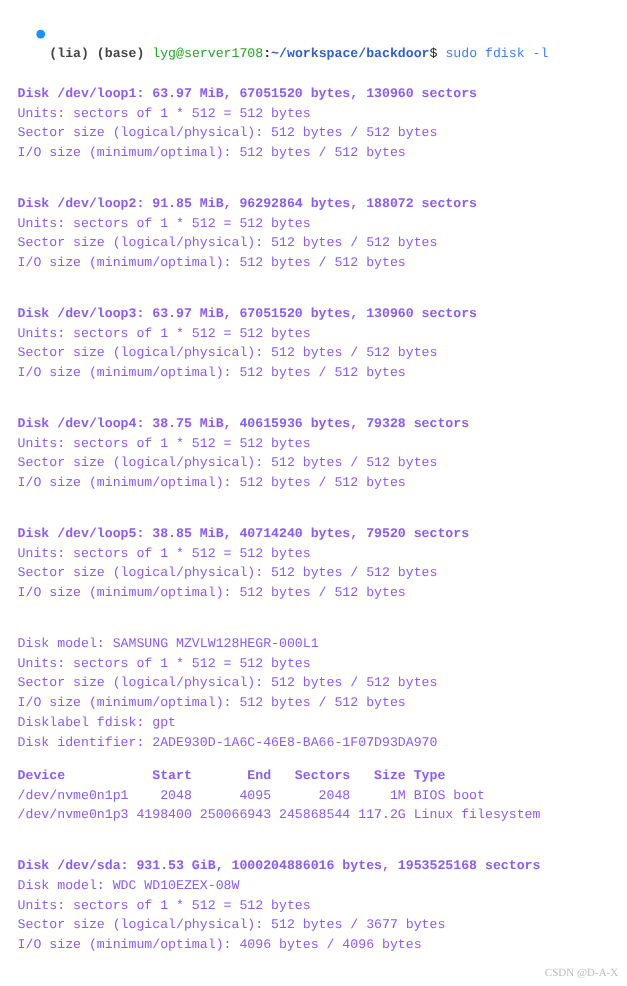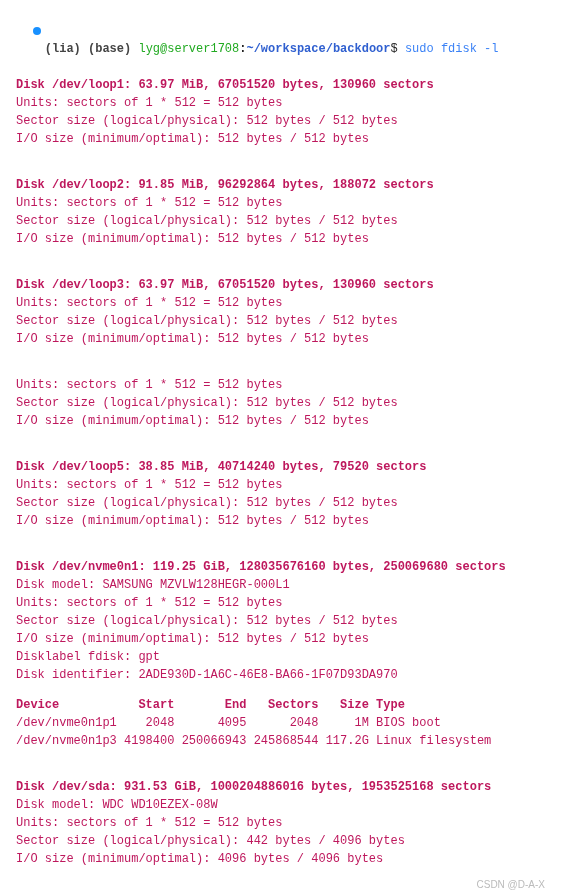--- a/index.html
+++ b/index.html
@@ -49,41 +49,41 @@
       text-align: center;
     }
     .dollar {
       color: #222;
     }
     .cmd {
       color: #3b82f6;
     }
     .output-line {
       white-space: pre;
-      color: #be185d;
+      color: #8b5cf6;
     }
     .bold {
       font-weight: bold;
     }
     .block {
       margin-top: 28px;
     }
     .block.first {
       margin-top: 0;
     }
     .block.partitions {
       margin-top: 12px;
     }
     .watermark {
       position: fixed;
       bottom: 4px;
-      right: 25px;
+      right: 8px;
       font-size: 10px;
       color: #bbb;
-      font-family: Liberation Sans, sans-serif;
+      font-family: Liberation Serif, serif;
     }
   </style>
 </head>
 <body>
 
 <div class="terminal">
 
   <div class="prompt-line">
     <span class="bullet"></span>
     <span class="env">(lia) (base) </span><span class="user-host">lyg@server1708</span><span class="colon">:</span><span class="path">~/workspace/backdoor</span><span class="dollar">$ </span><span class="cmd">sudo fdisk -l</span>
@@ -104,52 +104,52 @@
   </div>
 
   <div class="block">
     <div class="output-line bold">Disk /dev/loop3: 63.97 MiB, 67051520 bytes, 130960 sectors</div>
     <div class="output-line">Units: sectors of 1 * 512 = 512 bytes</div>
     <div class="output-line">Sector size (logical/physical): 512 bytes / 512 bytes</div>
     <div class="output-line">I/O size (minimum/optimal): 512 bytes / 512 bytes</div>
   </div>
 
   <div class="block">
+    <div class="output-line bold">Disk /dev/loop4: 38.75 MiB, 40615936 bytes, 79328 sectors</div>
     <div class="output-line">Units: sectors of 1 * 512 = 512 bytes</div>
     <div class="output-line">Sector size (logical/physical): 512 bytes / 512 bytes</div>
     <div class="output-line">I/O size (minimum/optimal): 512 bytes / 512 bytes</div>
   </div>
 
   <div class="block">
     <div class="output-line bold">Disk /dev/loop5: 38.85 MiB, 40714240 bytes, 79520 sectors</div>
     <div class="output-line">Units: sectors of 1 * 512 = 512 bytes</div>
     <div class="output-line">Sector size (logical/physical): 512 bytes / 512 bytes</div>
     <div class="output-line">I/O size (minimum/optimal): 512 bytes / 512 bytes</div>
   </div>
 
   <div class="block">
-    <div class="output-line bold">Disk /dev/nvme0n1: 119.25 GiB, 128035676160 bytes, 250069680 sectors</div>
     <div class="output-line">Disk model: SAMSUNG MZVLW128HEGR-000L1</div>
     <div class="output-line">Units: sectors of 1 * 512 = 512 bytes</div>
     <div class="output-line">Sector size (logical/physical): 512 bytes / 512 bytes</div>
     <div class="output-line">I/O size (minimum/optimal): 512 bytes / 512 bytes</div>
     <div class="output-line">Disklabel fdisk: gpt</div>
     <div class="output-line">Disk identifier: 2ADE930D-1A6C-46E8-BA66-1F07D93DA970</div>
   </div>
 
   <div class="block partitions">
     <div class="output-line bold">Device           Start       End   Sectors   Size Type</div>
     <div class="output-line">/dev/nvme0n1p1    2048      4095      2048     1M BIOS boot</div>
     <div class="output-line">/dev/nvme0n1p3 4198400 250066943 245868544 117.2G Linux filesystem</div>
   </div>
 
   <div class="block">
     <div class="output-line bold">Disk /dev/sda: 931.53 GiB, 1000204886016 bytes, 1953525168 sectors</div>
     <div class="output-line">Disk model: WDC WD10EZEX-08W</div>
     <div class="output-line">Units: sectors of 1 * 512 = 512 bytes</div>
-    <div class="output-line">Sector size (logical/physical): 442 bytes / 4096 bytes</div>
+    <div class="output-line">Sector size (logical/physical): 512 bytes / 3677 bytes</div>
     <div class="output-line">I/O size (minimum/optimal): 4096 bytes / 4096 bytes</div>
 
   </div>
 
 </div>
 
 <div class="watermark">CSDN @D-A-X</div>
 
 </body></html>

